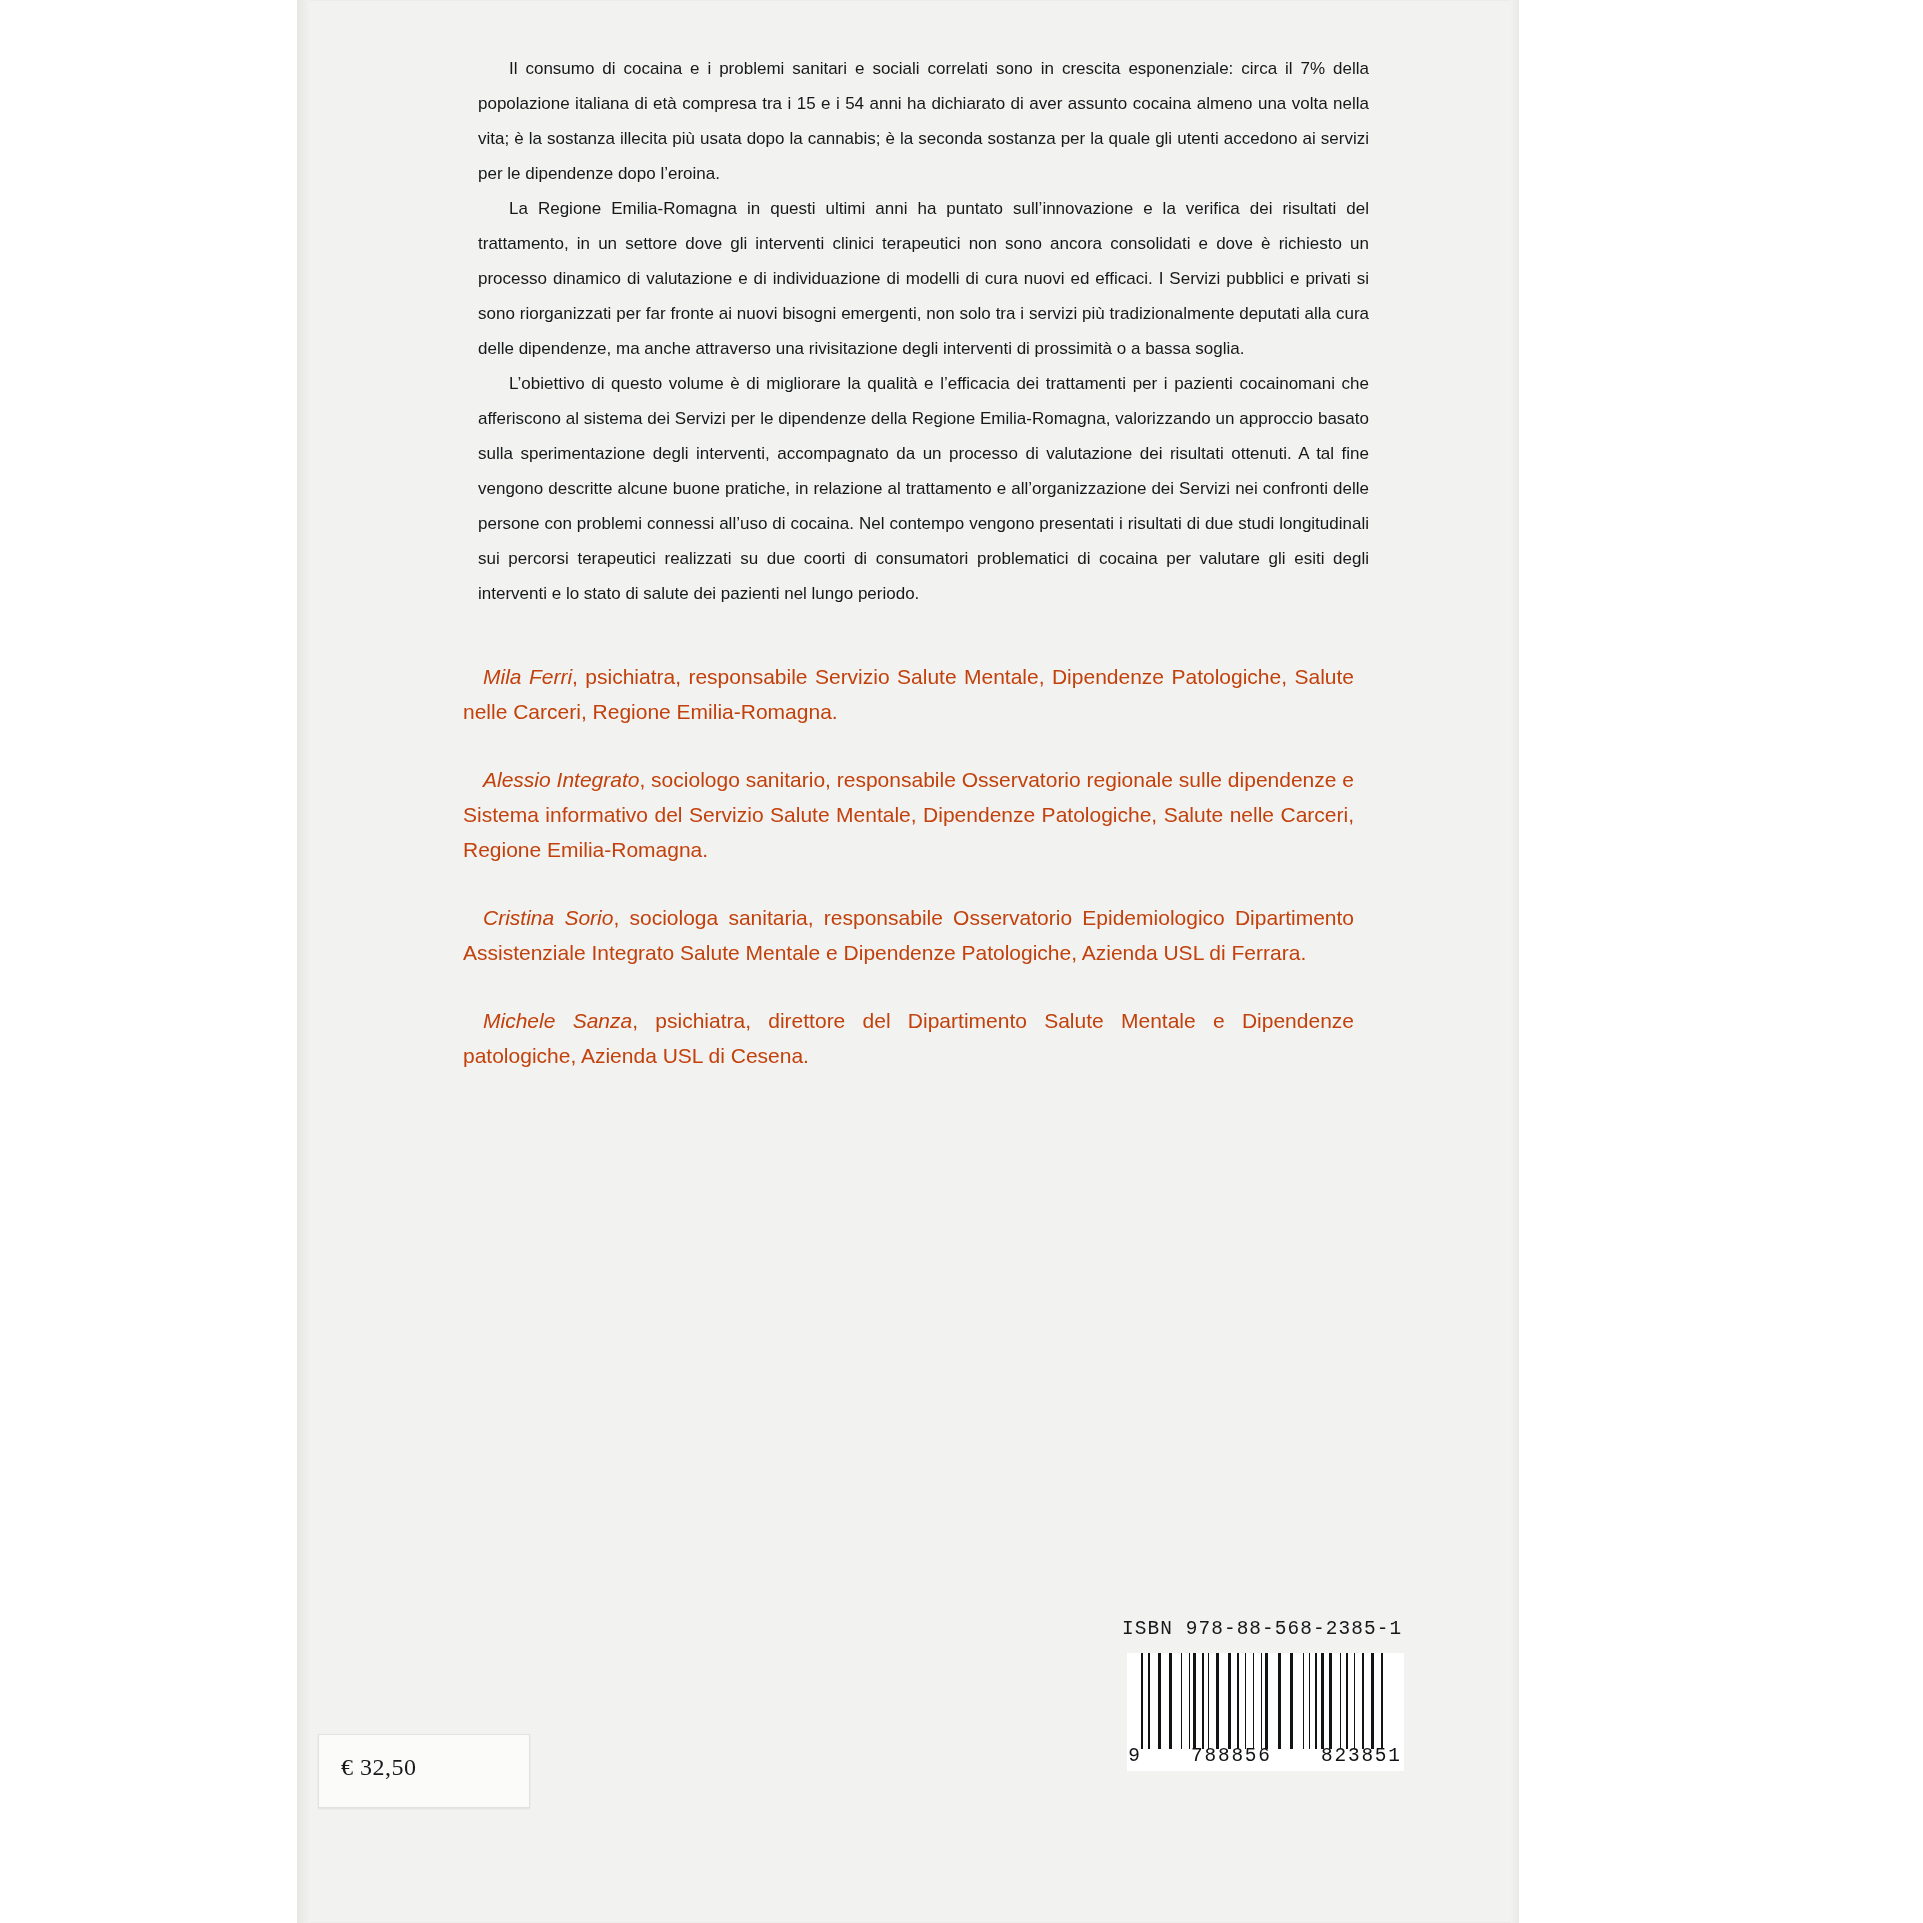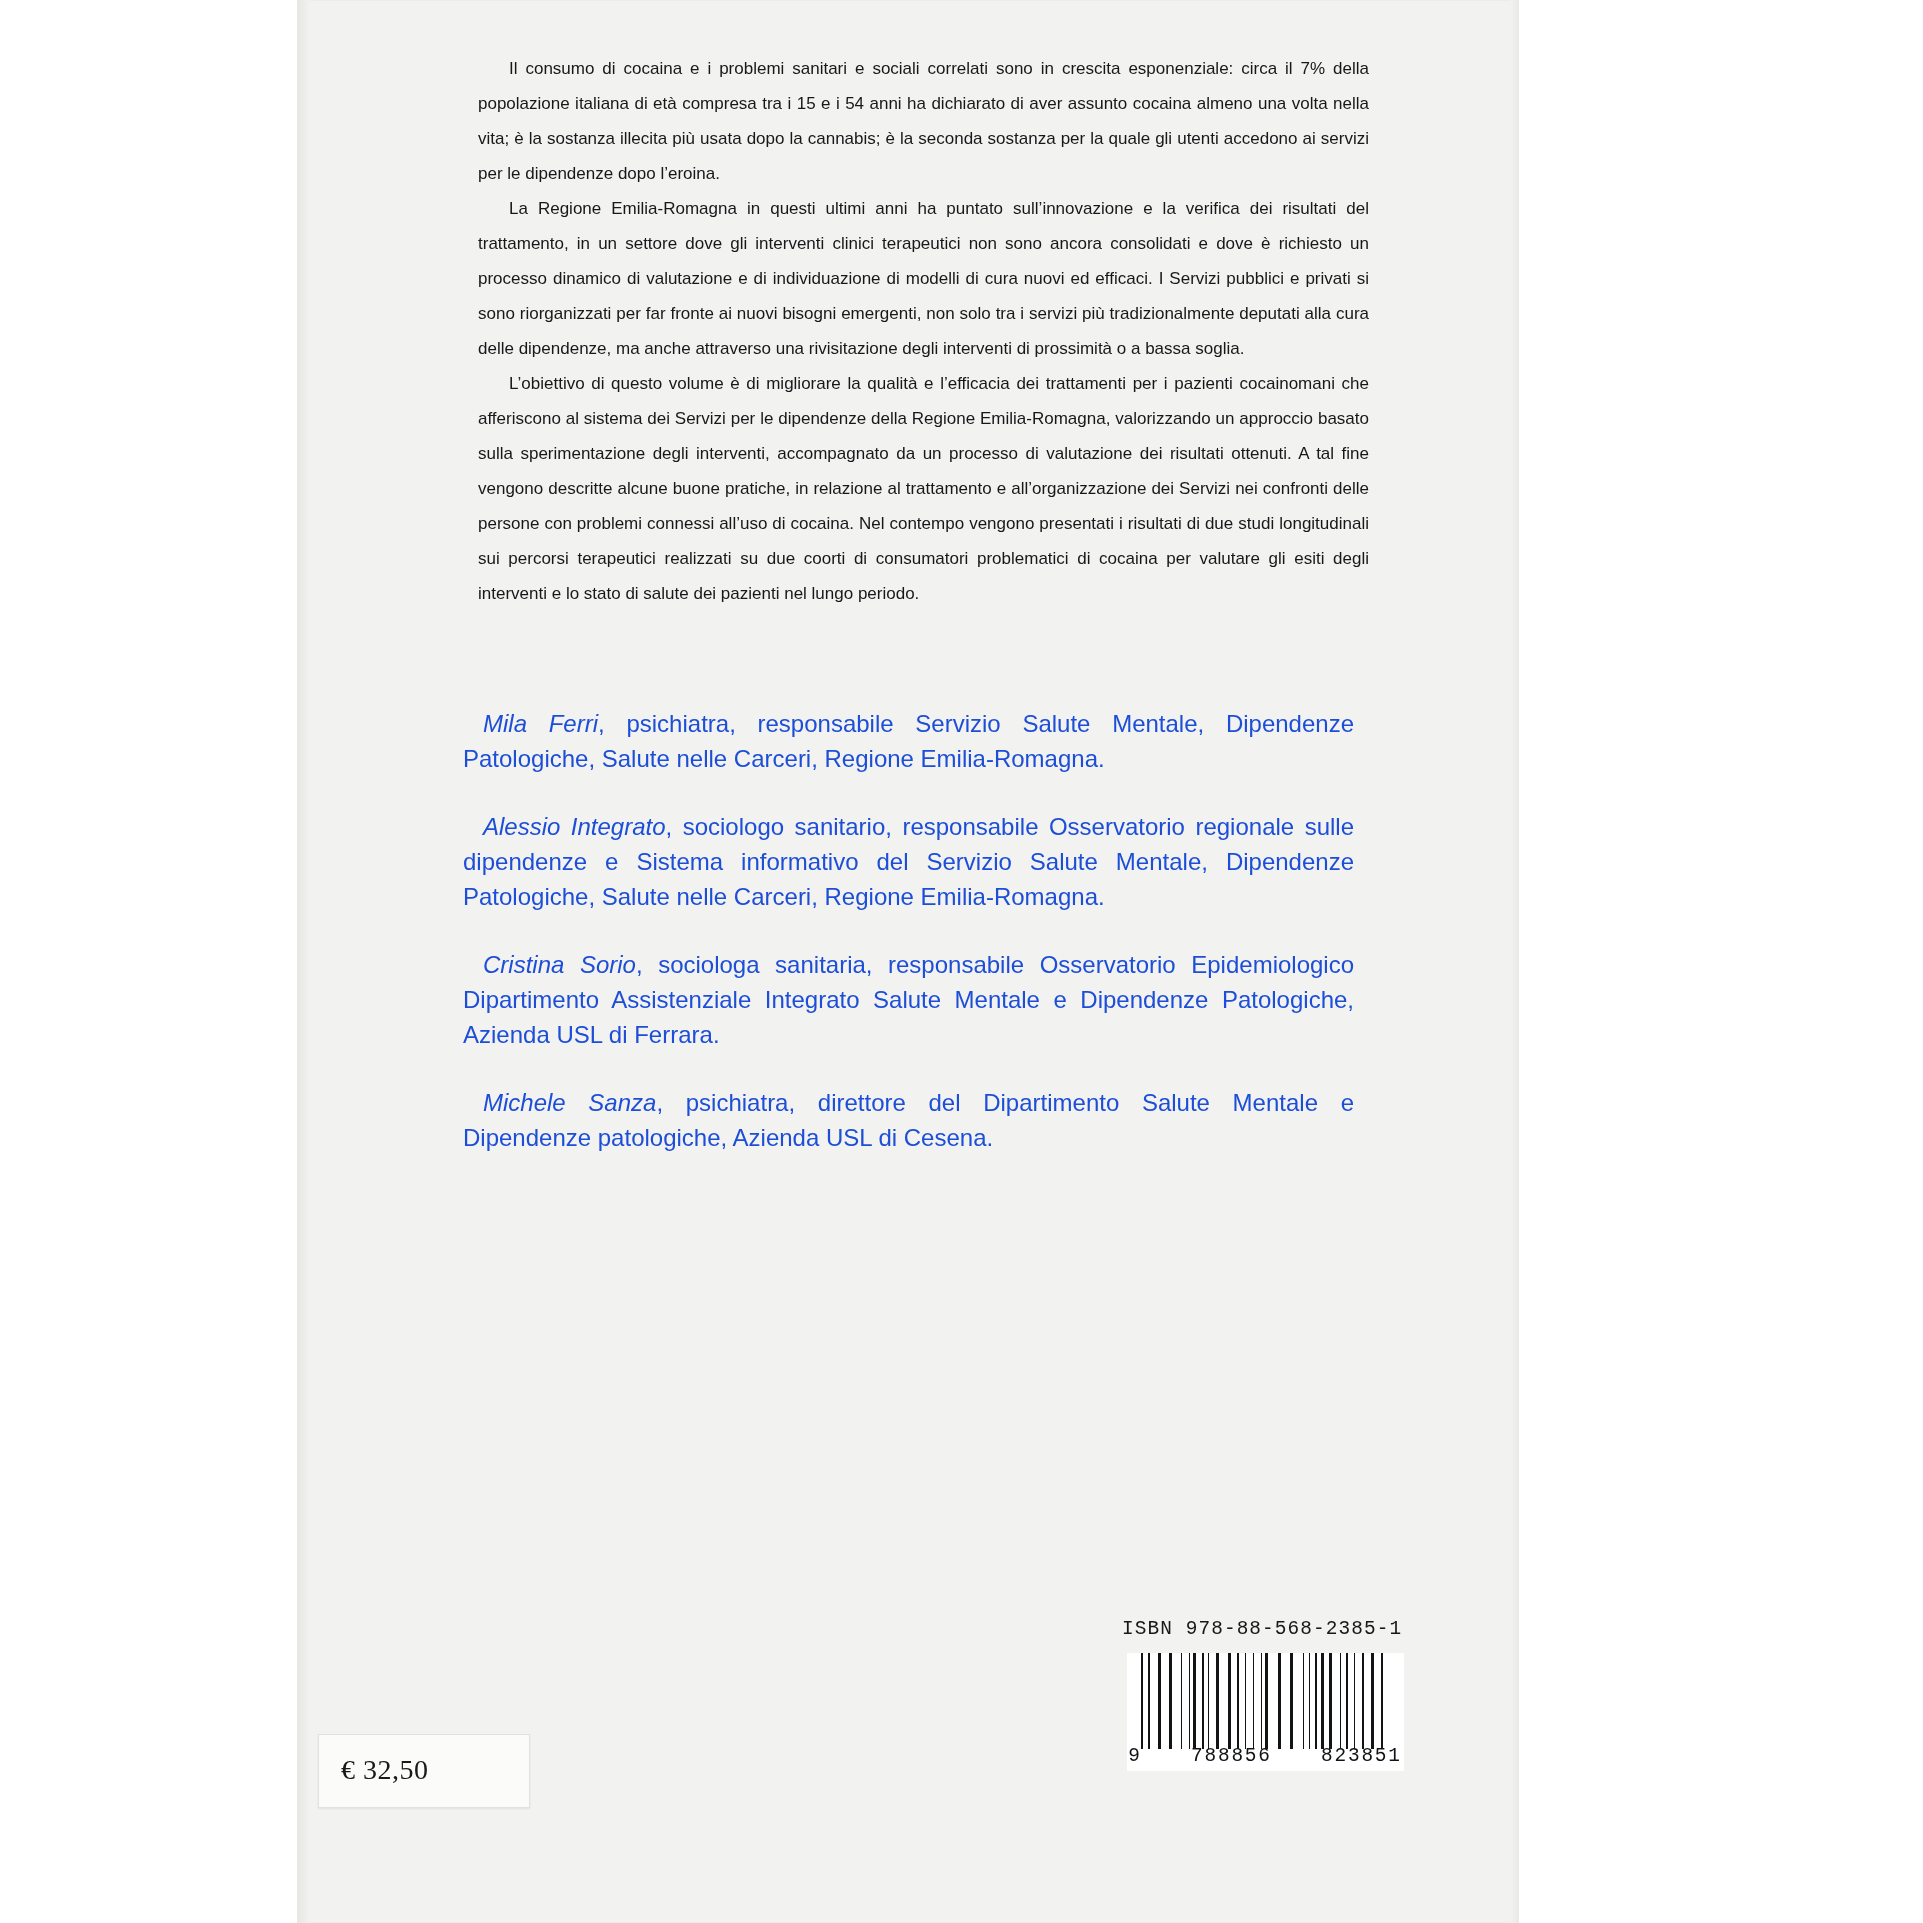--- a/index.html
+++ b/index.html
@@ -66,24 +66,24 @@
   }
 
   #blurb p {
     margin: 0;
     text-indent: 31px;
   }
 
   #bios {
     position: absolute;
     left: 166px;
-    top: 706px;
+    top: 659px;
     width: 891px;
-    color: #1d4ed8;
-    font-size: 24px;
+    color: #c2410c;
+    font-size: 21px;
     line-height: 35px;
     text-align: justify;
   }
   .bio {
     margin: 0 0 33px 0;
     text-indent: 20px;
   }
   .bio .who {
     font-style: italic;
   }
@@ -96,21 +96,21 @@
     width: 210px;
     height: 72px;
     background: #fbfbfa;
     border: 0.9px solid #e2e2e0;
     box-shadow: 0 0.9px 1.8px rgba(0,0,0,0.07);
   }
   #price-text {
     position: absolute;
     left: 22px;
     top: 18.5px;
-    font-size: 28px;
+    font-size: 24px;
     color: #17191b;
     font-family: "Liberation Serif", serif;
     letter-spacing: 0.5px;
   }
 
   
   #isbn-block {
     position: absolute;
     right: 111px;
     top: 1618px;

